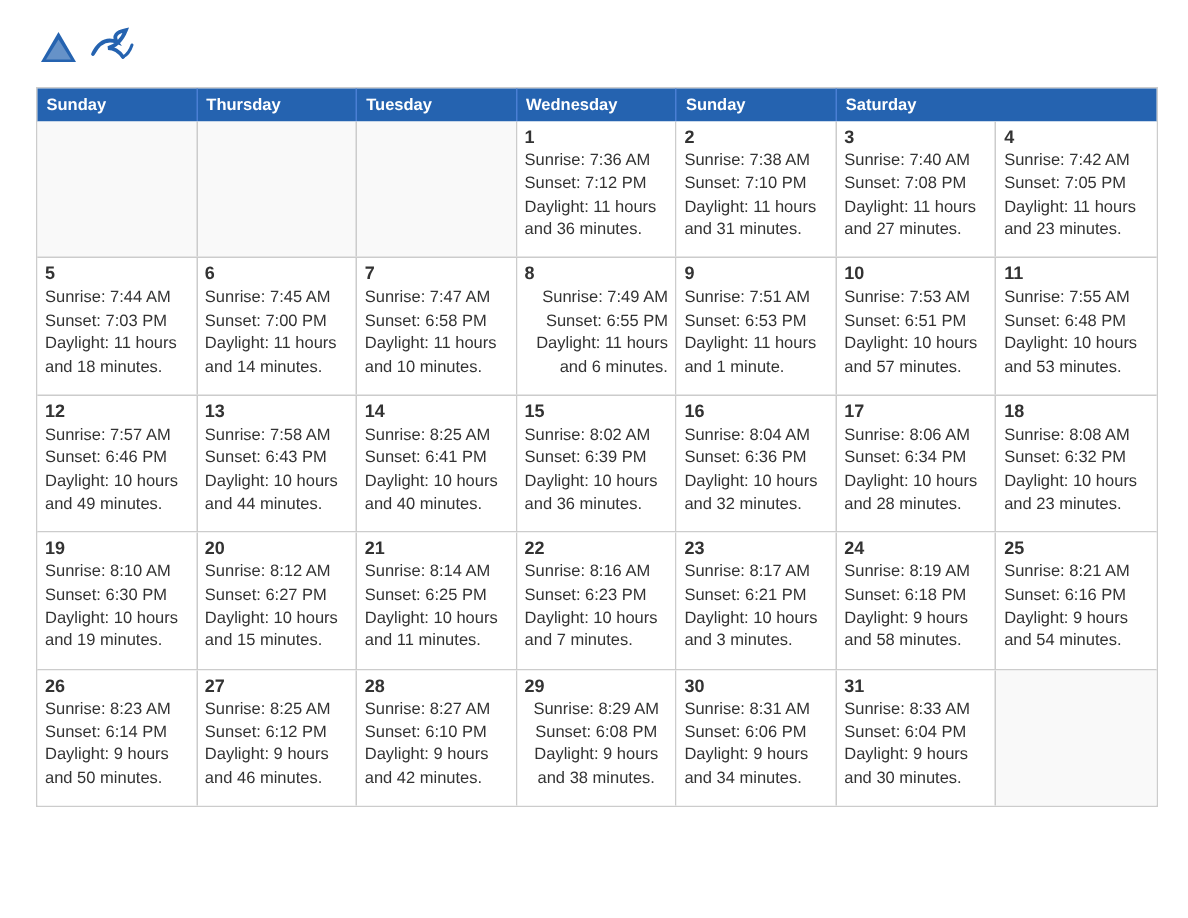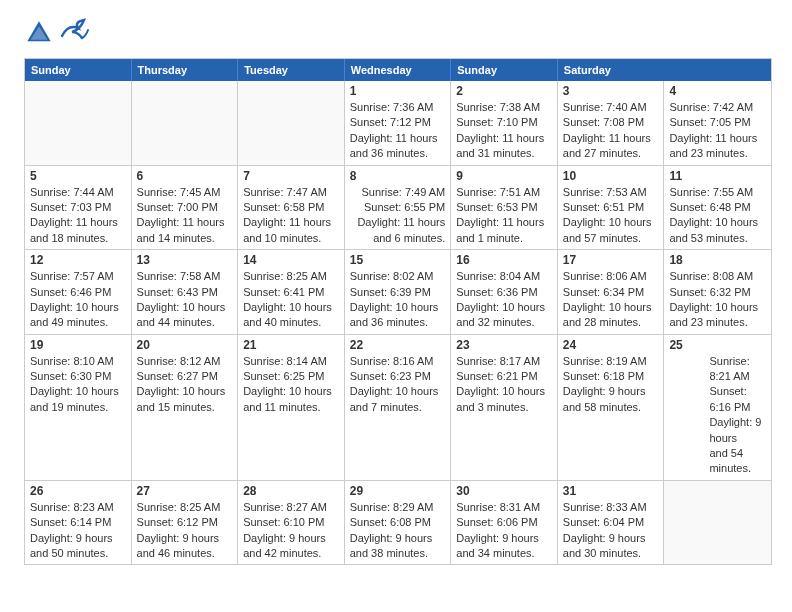--- a/index.html
+++ b/index.html
@@ -325,21 +325,21 @@
           </div>
           <div class="cal-cell">
             <span class="day-num">24</span>
             <div class="cell-text" style="white-space: pre-line;">Sunrise: 8:19 AM
 Sunset: 6:18 PM
 Daylight: 9 hours
 and 58 minutes.</div>
           </div>
           <div class="cal-cell">
             <span class="day-num">25</span>
-            <div class="cell-text" style="white-space: pre-line; margin-left: 40px;">Sunrise: 8:21 AM
+            <div class="cell-text" style="white-space: pre-line;">Sunrise: 8:21 AM
 Sunset: 6:16 PM
 Daylight: 9 hours
 and 54 minutes.</div>
           </div>
         </div>
         <div class="cal-row">
           <div class="cal-cell">
             <span class="day-num">26</span>
             <div class="cell-text" style="white-space: pre-line;">Sunrise: 8:23 AM
 Sunset: 6:14 PM
@@ -355,21 +355,21 @@
           </div>
           <div class="cal-cell">
             <span class="day-num">28</span>
             <div class="cell-text" style="white-space: pre-line;">Sunrise: 8:27 AM
 Sunset: 6:10 PM
 Daylight: 9 hours
 and 42 minutes.</div>
           </div>
           <div class="cal-cell">
             <span class="day-num">29</span>
-            <div class="cell-text" style="white-space: pre-line;">Sunrise: 8:29 AM
+            <div class="cell-text" style="white-space: pre-line; text-align: center;">Sunrise: 8:29 AM
 Sunset: 6:08 PM
 Daylight: 9 hours
 and 38 minutes.</div>
           </div>
           <div class="cal-cell">
             <span class="day-num">30</span>
             <div class="cell-text" style="white-space: pre-line;">Sunrise: 8:31 AM
 Sunset: 6:06 PM
 Daylight: 9 hours
 and 34 minutes.</div>

